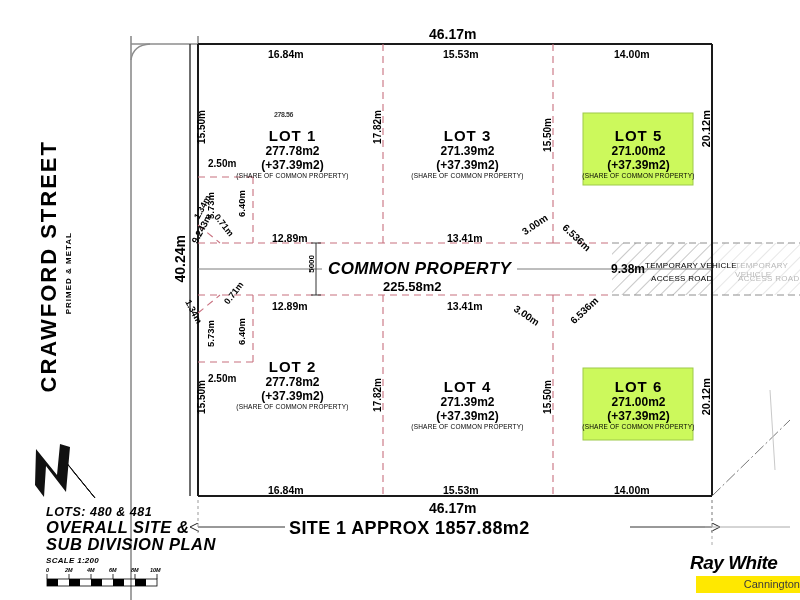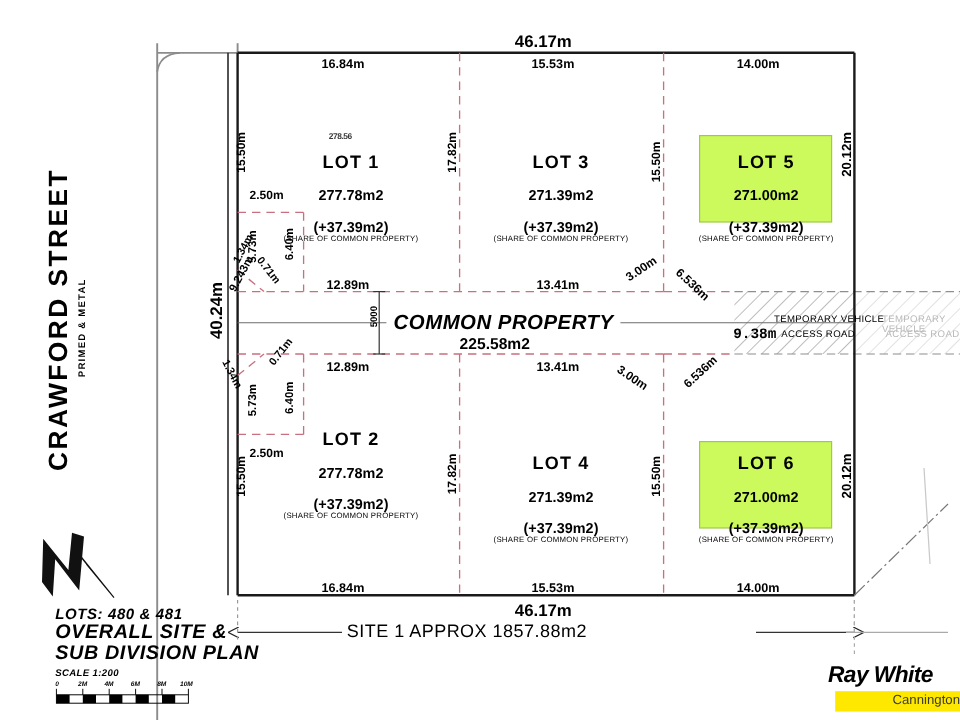--- a/index.html
+++ b/index.html
@@ -32,21 +32,21 @@
   #scale-label{font-size:8px;font-weight:bold;margin-top:3px;letter-spacing:.3px;}
   #scale-bar{margin-top:1px;}
   
   #raywhite{position:absolute;left:690px;top:552px;}
   #rw-name{font-size:19px;font-weight:bold;font-style:italic;letter-spacing:-.5px;}
   #rw-bar{background:#FFE800;width:110px;height:17px;margin-top:2px;margin-left:6px;
           font-size:11px;color:#3a3a3a;text-align:right;padding-right:6px;
           box-sizing:border-box;line-height:17px;}
   
   .lot-title{font-size:15px;font-weight:bold;letter-spacing:1px;}
-  .lot-area{font-size:12px;font-weight:bold;margin-top:12px;}
+  .lot-area{font-size:12px;font-weight:bold;}
   .lot-share{font-size:6.5px;letter-spacing:.2px;}
   .lot-text{text-align:center;}
 </style>
 </head>
 <body>
 
 <svg id="plan" viewBox="0 0 800 600">
   <defs>
     <pattern id="hatch" width="9" height="9" patternTransform="rotate(45)" patternUnits="userSpaceOnUse">
       <line x1="0" y1="0" x2="0" y2="9" stroke="#9a9a9a" stroke-width="1.1"></line>
@@ -155,21 +155,21 @@
 
 <div class="abs" style="left:429px;top:26px;font-size:14px;font-weight:bold;">46.17m</div>
 <div class="abs" style="left:268px;top:48px;font-size:10.5px;font-weight:bold;">16.84m</div>
 <div class="abs" style="left:443px;top:48px;font-size:10.5px;font-weight:bold;">15.53m</div>
 <div class="abs" style="left:614px;top:48px;font-size:10.5px;font-weight:bold;">14.00m</div>
 
 <div class="abs" style="left:268px;top:484px;font-size:10.5px;font-weight:bold;">16.84m</div>
 <div class="abs" style="left:443px;top:484px;font-size:10.5px;font-weight:bold;">15.53m</div>
 <div class="abs" style="left:614px;top:484px;font-size:10.5px;font-weight:bold;">14.00m</div>
 <div class="abs" style="left:429px;top:500px;font-size:14px;font-weight:bold;">46.17m</div>
-<div class="abs" style="left:285px;top:518px;font-size:15px;font-weight:normal;letter-spacing:.4px;background:#fff;padding:0 4px;">SITE  1  APPROX  1857.88m2</div>
+<div class="abs" style="left:285px;top:518px;font-size:18px;font-weight:bold;letter-spacing:.4px;background:#fff;padding:0 4px;">SITE  1  APPROX  1857.88m2</div>
 
 <div class="abs vtext" style="left:172px;top:235px;font-size:14px;font-weight:bold;">40.24m</div>
 
 <div class="abs vtext" style="left:700px;top:110px;font-size:11px;font-weight:bold;">20.12m</div>
 <div class="abs vtext" style="left:700px;top:378px;font-size:11px;font-weight:bold;">20.12m</div>
 
 <div class="abs vtext" style="left:196px;top:110px;font-size:10px;font-weight:bold;">15.50m</div>
 <div class="abs vtext" style="left:196px;top:380px;font-size:10px;font-weight:bold;">15.50m</div>
 <div class="abs vtext" style="left:372px;top:110px;font-size:10px;font-weight:bold;">17.82m</div>
 <div class="abs vtext" style="left:372px;top:378px;font-size:10px;font-weight:bold;">17.82m</div>
@@ -191,21 +191,21 @@
 <div class="abs" style="left:189px;top:240px;font-size:9.5px;font-weight:bold;transform:rotate(-62deg);transform-origin:left top;">9.243m</div>
 
 <div class="abs" style="left:272px;top:232px;font-size:10.5px;font-weight:bold;">12.89m</div>
 <div class="abs" style="left:447px;top:232px;font-size:10.5px;font-weight:bold;">13.41m</div>
 <div class="abs" style="left:272px;top:300px;font-size:10.5px;font-weight:bold;">12.89m</div>
 <div class="abs" style="left:447px;top:300px;font-size:10.5px;font-weight:bold;">13.41m</div>
 <div class="abs" style="left:520px;top:228px;font-size:10px;font-weight:bold;transform:rotate(-34deg);transform-origin:left top;">3.00m</div>
 <div class="abs" style="left:518px;top:303px;font-size:10px;font-weight:bold;transform:rotate(34deg);transform-origin:left top;">3.00m</div>
 <div class="abs" style="left:568px;top:222px;font-size:10px;font-weight:bold;transform:rotate(43deg);transform-origin:left top;">6.536m</div>
 <div class="abs" style="left:568px;top:318px;font-size:10px;font-weight:bold;transform:rotate(-43deg);transform-origin:left top;">6.536m</div>
-<div class="abs" style="left:611px;top:272px;font-size:12px;font-weight:bold;font-family:Liberation Mono, monospace;">9.38m</div>
+<div class="abs" style="left:611px;top:262px;font-size:12px;font-weight:bold;">9.38m</div>
 
 <div class="abs" style="left:322px;top:259px;background:#fff;padding:0 6px;font-size:17px;font-weight:bold;letter-spacing:.4px;font-style:italic;">COMMON PROPERTY</div>
 <div class="abs" style="left:383px;top:279px;font-size:13px;font-weight:bold;">225.58m2</div>
 <div class="abs vtext" style="left:307px;top:255px;font-size:8px;font-weight:bold;">5000</div>
 
 <div class="abs" style="left:645px;top:261px;font-size:8px;letter-spacing:.3px;">TEMPORARY  VEHICLE</div>
 <div class="abs" style="left:651px;top:274px;font-size:8px;letter-spacing:.3px;">ACCESS  ROAD</div>
 <div class="abs" style="left:735px;top:261px;font-size:8px;letter-spacing:.3px;color:#b9b9b9;">TEMPORARY  VEHICLE</div>
 <div class="abs" style="left:738px;top:274px;font-size:8px;letter-spacing:.3px;color:#b9b9b9;">ACCESS  ROAD</div>
 

